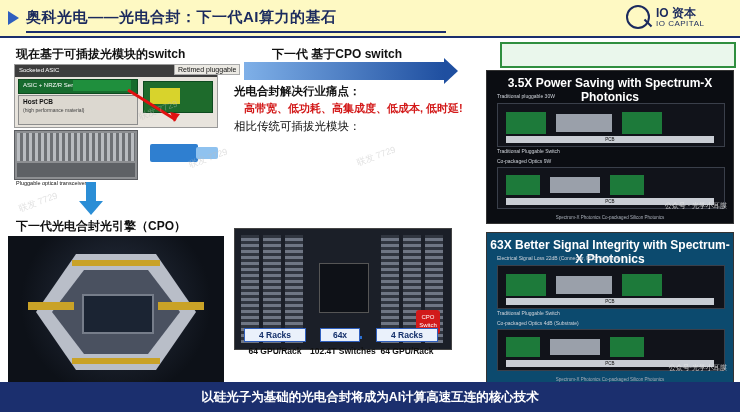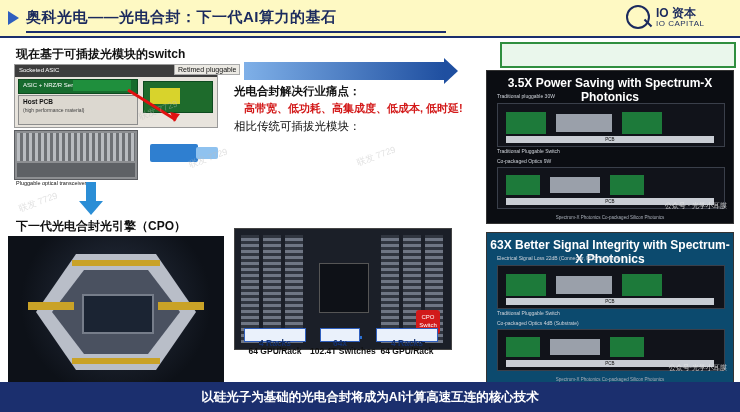--- a/index.html
+++ b/index.html
@@ -69,21 +69,21 @@
 
   .bullets{position:absolute;left:236px;top:136px;width:214px;}
   .bullet{position:relative;margin-bottom:9px;padding-left:14px;font-size:11px;color:#111;font-weight:bold;white-space:nowrap;}
   .bullet:before{content:"";position:absolute;left:0;top:5px;width:6px;height:6px;background:#2f5fbe;}
 
   .rack-photo{position:absolute;left:234px;top:228px;width:216px;height:120px;background:#1b1f28;border:1px solid #444;overflow:hidden;}
   .rack-col{position:absolute;top:6px;width:18px;height:108px;background:repeating-linear-gradient(0deg,#6f7684 0 3px,#30353f 3px 6px);}
   .rack-center{position:absolute;left:84px;top:34px;width:48px;height:48px;background:#0e1117;border:1px solid #555;}
   .cpo-chip{position:absolute;left:96px;top:46px;width:24px;height:24px;background:#d11a1a;border-radius:3px;color:#fff;font-size:6px;text-align:center;line-height:8px;padding-top:3px;box-sizing:border-box;}
   .rk-arrow{position:absolute;background:#2b6fd0;height:3px;}
-  .rk-box{position:absolute;border:1px solid #2f5fbe;background:#eaf1fb;text-align:center;font-size:8.5px;font-weight:bold;color:#14306b;line-height:11px;padding-top:9px;box-sizing:border-box;}
+  .rk-box{position:absolute;border:1px solid #2f5fbe;background:#eaf1fb;text-align:center;font-size:8.5px;font-weight:bold;color:#14306b;line-height:11px;padding-top:1px;box-sizing:border-box;}
   .rk-sub{position:absolute;text-align:center;font-size:8.5px;font-weight:bold;color:#111;white-space:nowrap;}
 
   
   .right-title{left:520px;top:46px;font-size:12px;font-weight:bold;color:#111;}
   .rt-box{position:absolute;left:500px;top:42px;width:232px;height:22px;border:2px solid #2f8f3f;background:#eaf7ec;}
   .slide1{position:absolute;left:486px;top:70px;width:246px;height:152px;background:#0b0d12;border:1px solid #333;overflow:hidden;}
   .slide2{position:absolute;left:486px;top:232px;width:246px;height:152px;background:#0c4a6e;border:1px solid #333;overflow:hidden;}
   .s-title{position:absolute;left:0;top:5px;width:100%;text-align:center;font-size:12px;font-weight:bold;color:#fff;}
   .s-sub{position:absolute;font-size:5px;color:#cfd3da;}
   .s-panel{position:absolute;background:#11131a;border:1px solid #3a3f4a;}
@@ -166,20 +166,21 @@
     <div class="hex"></div>
     <div class="hex2"></div>
     <div class="die"></div>
     <div class="gold" style="left:20px;top:66px;width:46px;height:8px;"></div>
     <div class="gold" style="left:150px;top:66px;width:46px;height:8px;"></div>
     <div class="gold" style="left:64px;top:24px;width:88px;height:6px;"></div>
     <div class="gold" style="left:64px;top:122px;width:88px;height:6px;"></div>
   </div>
 
   <div class="grad-bar"></div>
+  <div class="lbl bold mid-title">下一代 基于CPO switch</div>
 
   <div class="lbl bold pain-red">高带宽、低功耗、高集成度、低成本, 低时延!</div>
   <div class="lbl bold pain-title">光电合封解决行业痛点：</div>
   <div class="lbl bold rel-title">相比传统可插拔光模块：</div>
 
 
   <div class="rack-photo">
     <div class="rack-col" style="left:6px;"></div>
     <div class="rack-col" style="left:28px;"></div>
     <div class="rack-col" style="left:50px;"></div>

